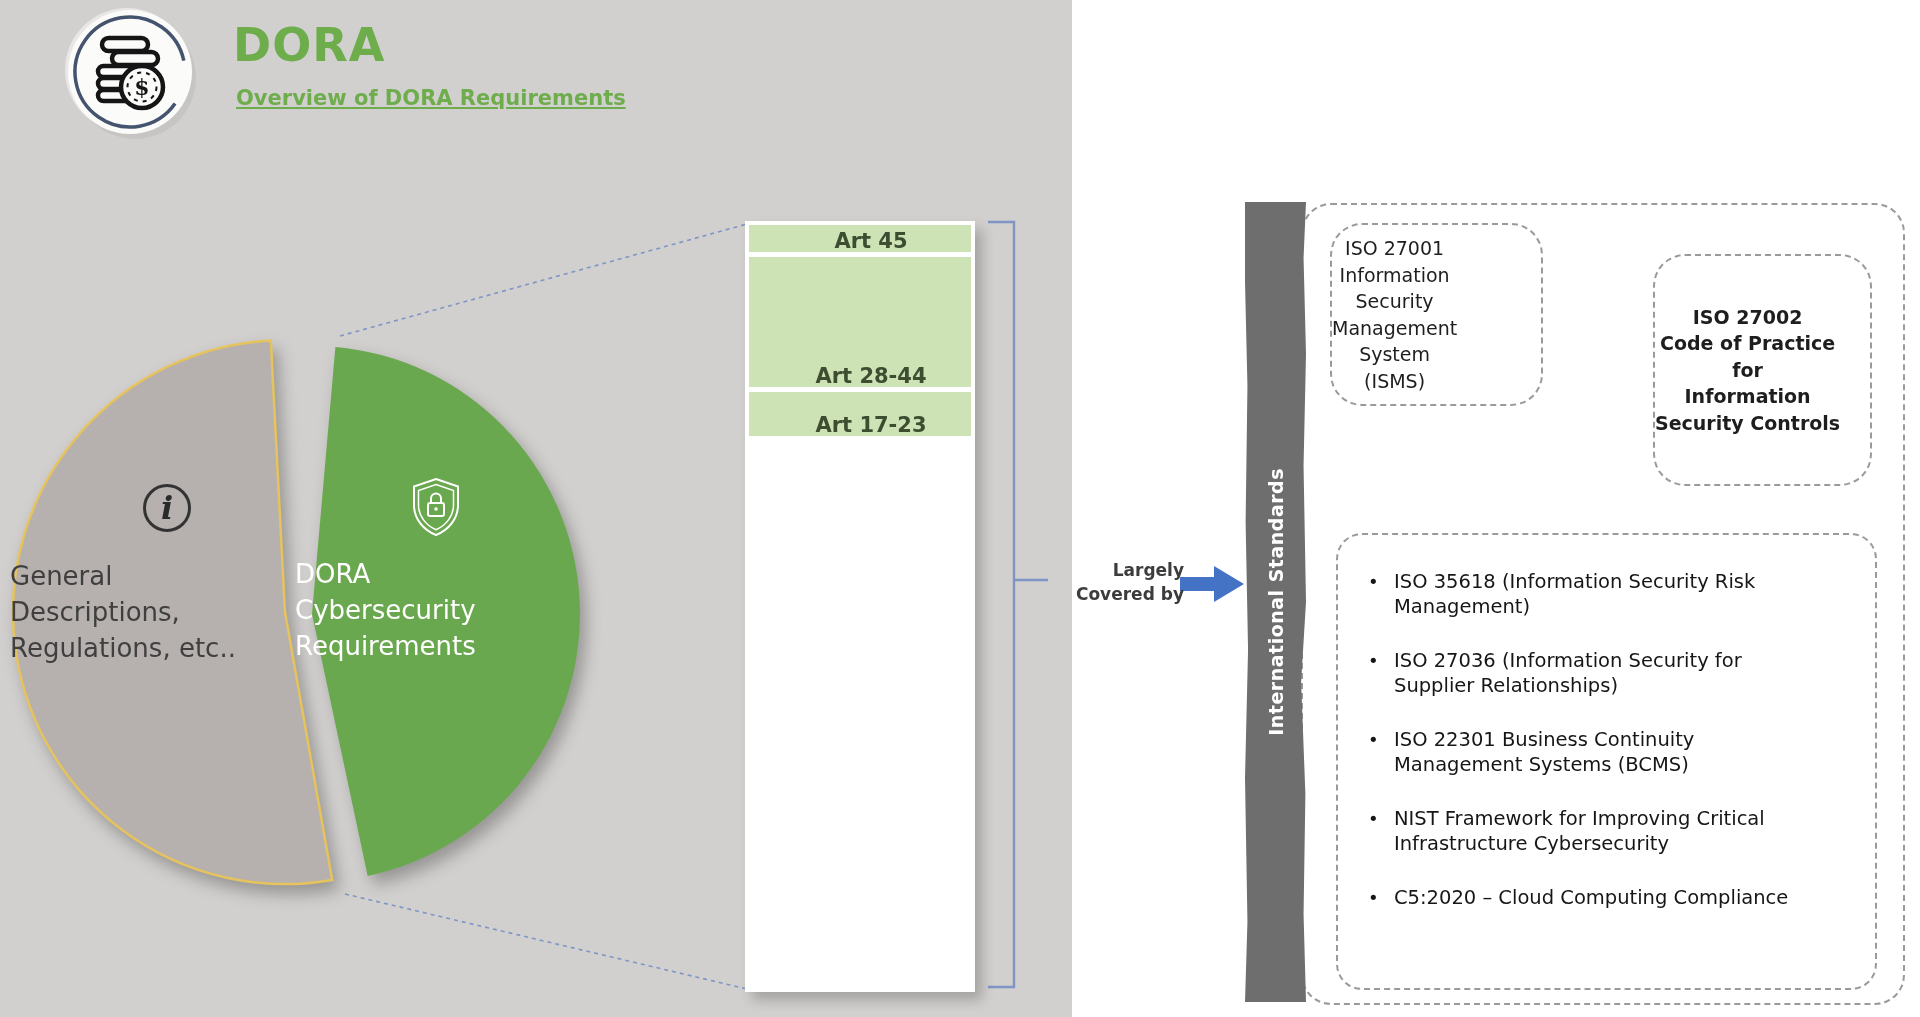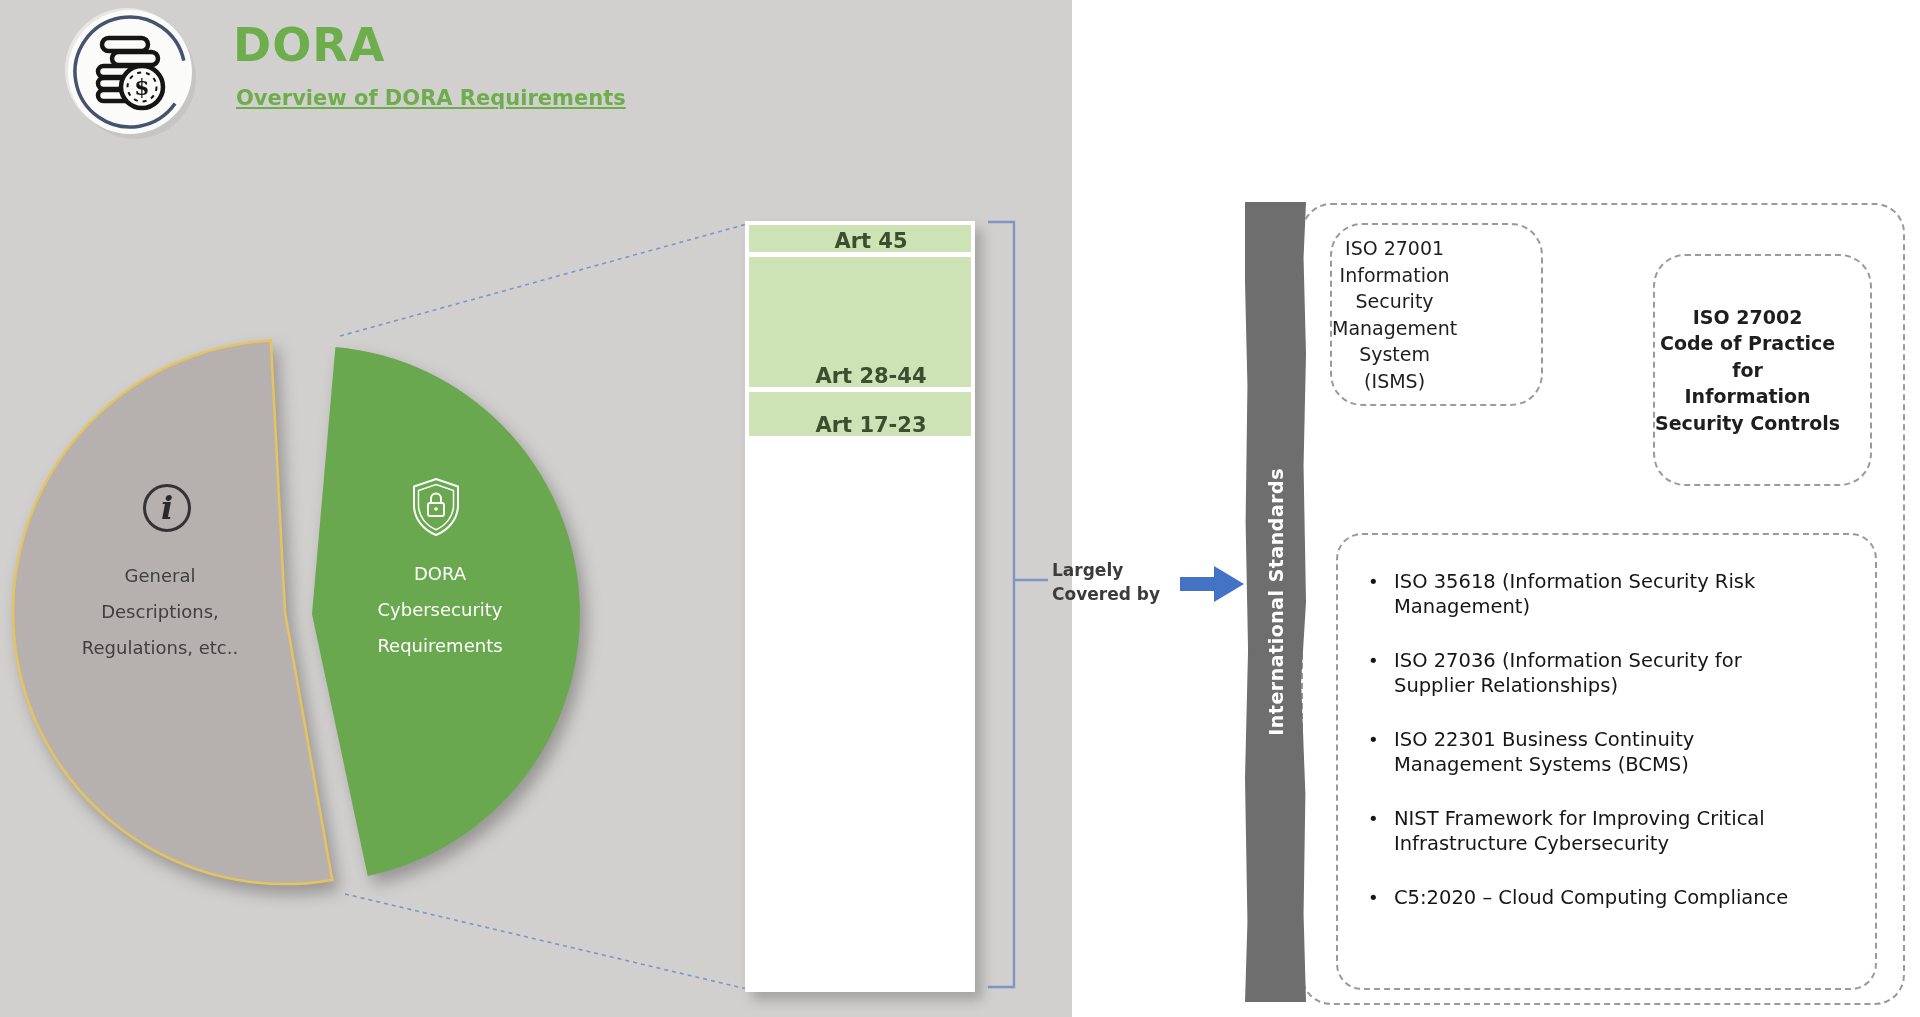--- a/index.html
+++ b/index.html
@@ -15,37 +15,37 @@
   .logo-circle svg { position:absolute; left:0; top:0; }
 
   
   .title { position:absolute; left:233px; top:18px; font-size:46px; font-weight:600; letter-spacing:1px; color:#6ead4c; z-index:4; }
   .subtitle { position:absolute; left:236px; top:86px; font-size:21px; font-weight:600; color:#6ead4c; z-index:4;text-decoration:underline; }
 
   
   svg.diagram { position:absolute; left:0; top:0; z-index:2; pointer-events:none; }
   .slice-shadow { filter:drop-shadow(6px 9px 8px rgba(0,0,0,0.28)); }
 
-  .pie-label { position:absolute; z-index:4; text-align:center; white-space:pre-line; font-size:18px; line-height:36px; }
+  .pie-label { position:absolute; z-index:4; text-align:left; white-space:pre-line; font-size:26px; line-height:36px; }
   .pie-label.gray { left:10px; top:558px; width:300px; color:#3f3f3f; }
   .pie-label.green { left:295px; top:556px; width:290px; color:#ffffff; }
 
   .info-icon { position:absolute; left:143px; top:484px; width:48px; height:48px; border:3px solid #333; border-radius:50%;
                display:flex; align-items:center; justify-content:center; z-index:4;
                font-family:"DejaVu Serif","Liberation Serif",serif; font-style:italic; font-weight:bold; font-size:32px; color:#2a2a2a; }
   .shield-icon { position:absolute; left:408px; top:476px; z-index:4; }
 
   
   .bar { position:absolute; left:745px; top:221px; width:230px; height:771px; background:#ffffff; padding:4px;
          display:flex; flex-direction:column; gap:5px; z-index:3; box-shadow:7px 8px 12px rgba(0,0,0,0.22); }
   .seg { width:100%; display:flex; align-items:flex-end; justify-content:center; flex:0 0 auto;padding-left:22px; }
   .seg.light { background:#cde2b5; color:#3d4d30; font-size:21px; font-weight:600; line-height:1; }
   .seg.dark { background:#69a34a; color:#ffffff; font-size:23px; font-weight:bold; }
 
-  .largely { position:absolute; left:1052px; top:558px; width:132px; text-align:left; white-space:pre-line;
+  .largely { position:absolute; left:1052px; top:558px; width:132px; text-align:right; white-space:pre-line;
              font-size:17px; line-height:24px; font-weight:600; color:#3c3c3c; z-index:4; }
 
   
   .outer-dashed { position:absolute; left:1301px; top:203px; width:604px; height:802px;
                   border:2px dashed #9a9a9a; border-radius:30px; background:#ffffff; z-index:1; }
   .rail { position:absolute; left:1245px; top:202px; width:61px; height:800px; background:#6e6e6e; z-index:3;
           display:flex; align-items:center; justify-content:center;
           clip-path:polygon(0% 0%,100% 0%,96% 7%,100% 19%,96% 33%,100% 50%,92% 60%,99% 74%,96% 89%,100% 100%,0% 100%,4% 90%,0% 72%,5% 56%,1% 40%,4% 23%,0% 10%); }
   .rail-label { writing-mode:vertical-rl; transform:rotate(180deg); color:#ffffff; font-size:19px; font-weight:bold; letter-spacing:0.5px; }
 

